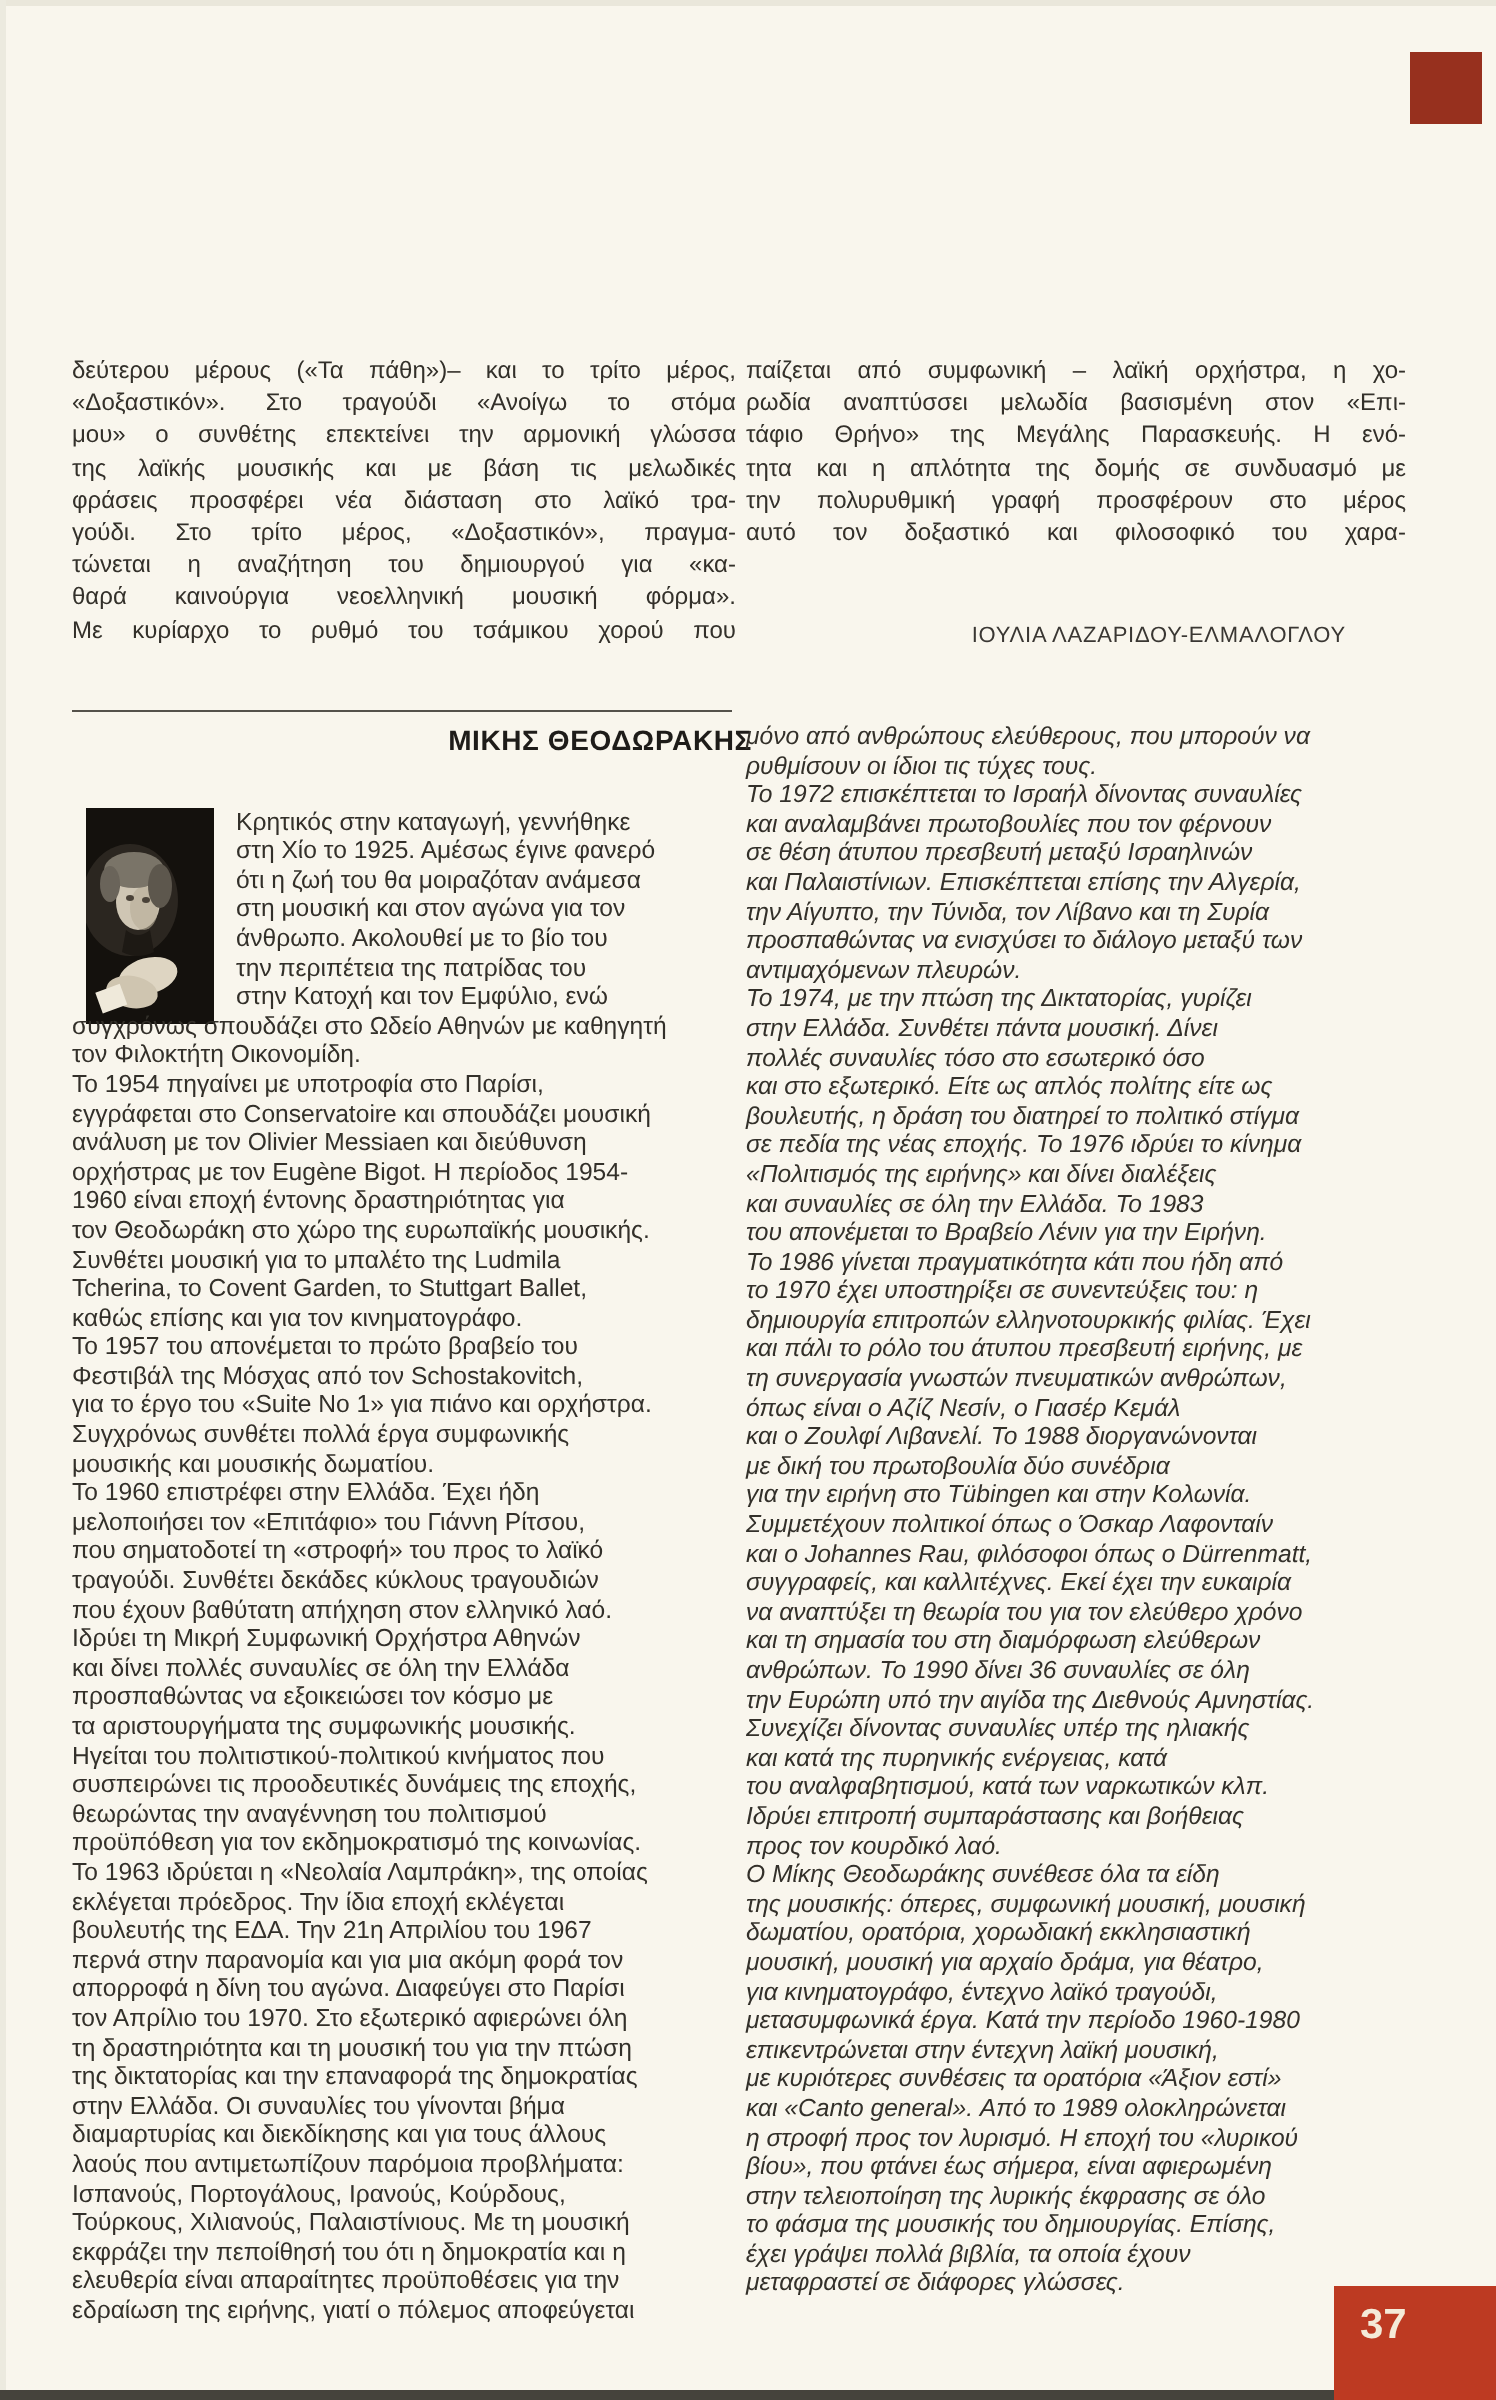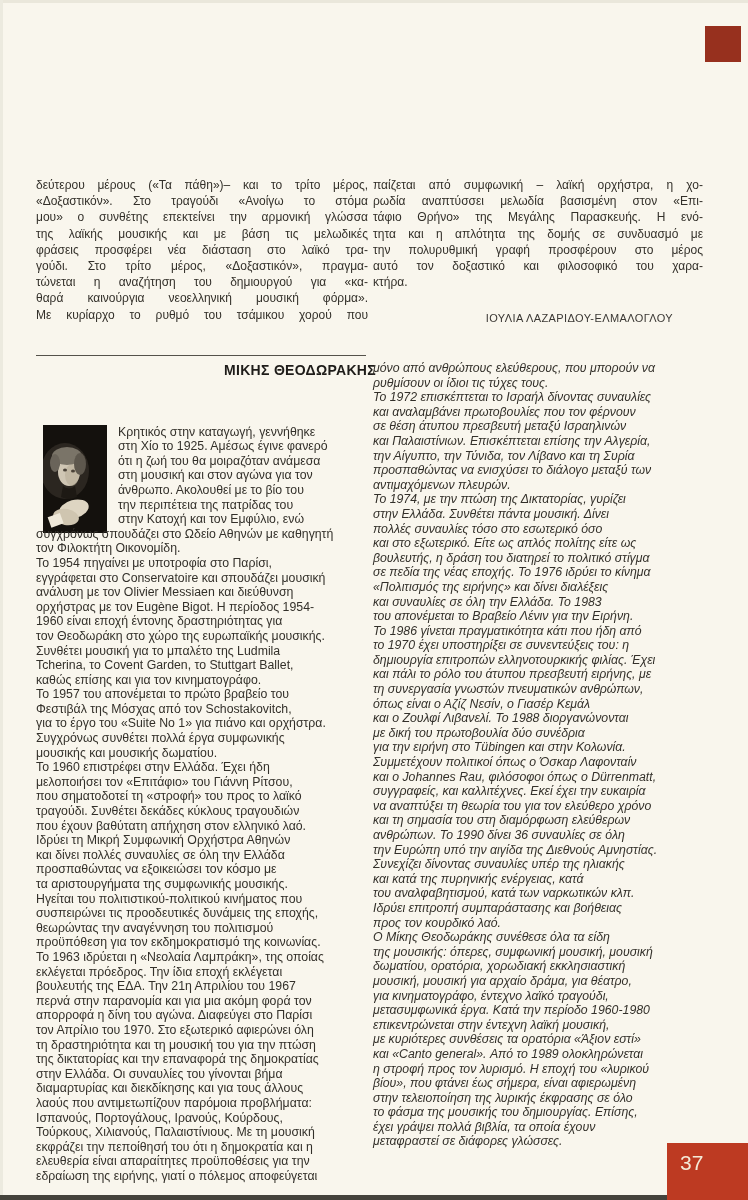--- a/index.html
+++ b/index.html
@@ -23,29 +23,29 @@
   .intro .lastline{display:block;text-align:left;text-align-last:left;}
 
   .byline{position:absolute;left:373px;top:312px;width:300px;text-align:right;
     font-size:11px;letter-spacing:.4px;color:#3a3733;}
 
   .article-rule{position:absolute;left:36px;top:355px;width:330px;height:1px;background:#55524b;}
   .article-title{position:absolute;left:36px;top:362px;width:340px;
     font-size:14px;font-weight:bold;letter-spacing:.3px;color:#1e1c19;text-align:right;}
 
   .bio{font-size:12.3px;line-height:14.6px;text-align:left;}
-  .bio-left{left:36px;top:410px;width:334px;}
+  .bio-left{left:36px;top:389px;width:334px;}
   .bio-right{left:373px;top:361px;width:334px;font-style:italic;}
 
   .photo{float:left;width:64px;height:94px;margin:0 11px 6px 7px;background:#14110d;}
   .photo svg{display:block;width:64px;height:94px;}
 
   .pagebox{position:absolute;left:667px;top:1143px;width:81px;height:57px;
     background:#bd3a22;z-index:2;}
-  .pagebox span{display:block;padding:8px 0 0 13px;font-size:21px;color:#f4ead8;}
+  .pagebox span{display:block;padding:8px 0 0 13px;font-size:21px;color:#f4ead8;font-weight:bold;}
 </style>
 </head>
 <body>
 
 <div class="edge-top"></div>
 <div class="edge-left"></div>
 <div class="edge-bottom"></div>
 
 <div class="corner-tab"></div>
 
@@ -58,21 +58,21 @@
 τώνεται η αναζήτηση του δημιουργού για «κα-
 θαρά καινούργια νεοελληνική μουσική φόρμα».
 Με κυρίαρχο το ρυθμό του τσάμικου χορού που</span></div>
 
 <div class="col intro intro-right"><span>παίζεται από συμφωνική – λαϊκή ορχήστρα, η χο-
 ρωδία αναπτύσσει μελωδία βασισμένη στον «Επι-
 τάφιο Θρήνο» της Μεγάλης Παρασκευής. Η ενό-
 τητα και η απλότητα της δομής σε συνδυασμό με
 την πολυρυθμική γραφή προσφέρουν στο μέρος
 αυτό τον δοξαστικό και φιλοσοφικό του χαρα-</span>
-<span class="lastline">κτήρα.</span></div>
+</div>
 
 <div class="byline">ΙΟΥΛΙΑ ΛΑΖΑΡΙΔΟΥ-ΕΛΜΑΛΟΓΛΟΥ</div>
 
 <div class="article-rule"></div>
 
 <div class="article-title">ΜΙΚΗΣ ΘΕΟΔΩΡΑΚΗΣ</div>
 
 <div class="col bio bio-left">
   <div class="photo">
     <svg viewBox="0 0 64 94" xmlns="http://www.w3.org/2000/svg">

